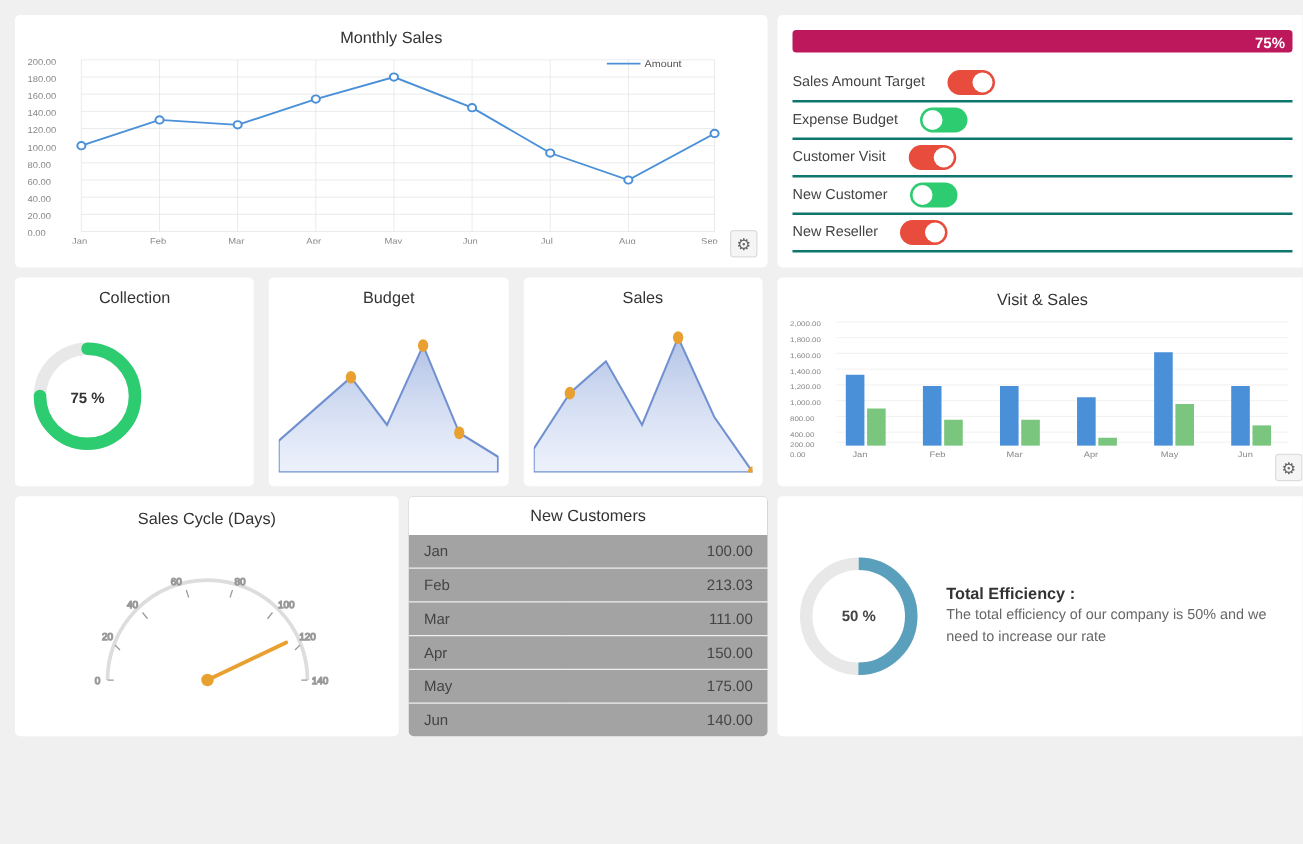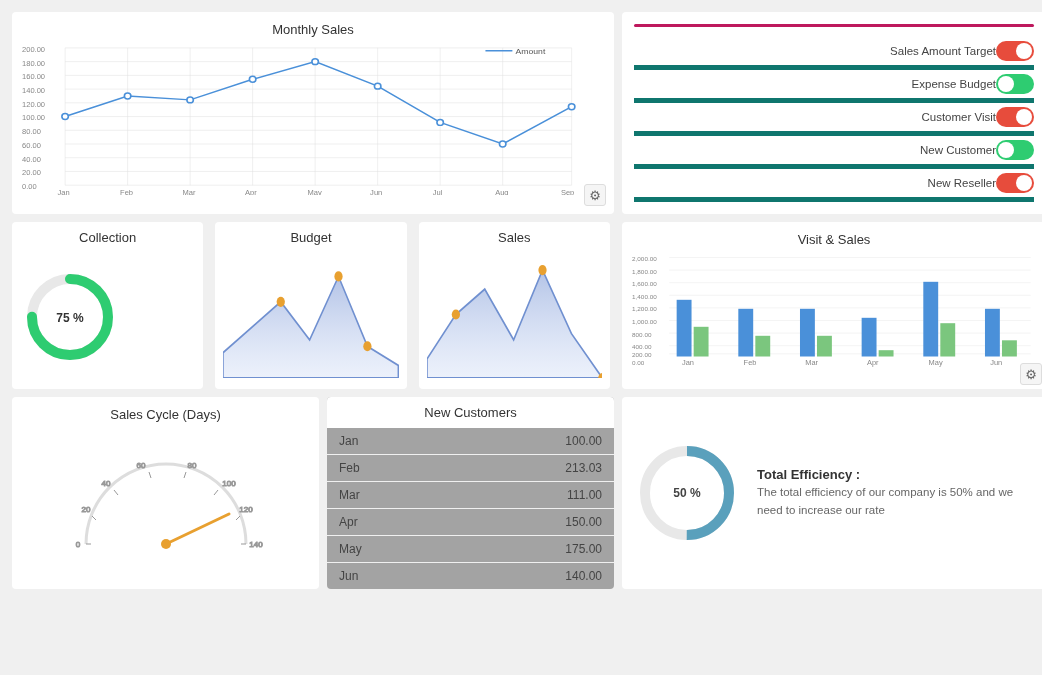--- a/index.html
+++ b/index.html
@@ -49,23 +49,24 @@
     
     .right-top {
       grid-column: 2;
       grid-row: 1;
       display: flex;
       flex-direction: column;
     }
     .toggle-row {
       display: flex;
       align-items: center;
-      justify-content: flex-end;
+      justify-content: flex-start;
       padding: 4px 0;
-      border-bottom: 5px solid #0f766e;
+      border-bottom: 2px solid #0f766e;
+      gap: 18px;
     }
     .toggle-label {
       color: #444;
       font-size: 11.5px;
     }
     .toggle {
       width: 38px;
       height: 20px;
       border-radius: 10px;
       position: relative;

